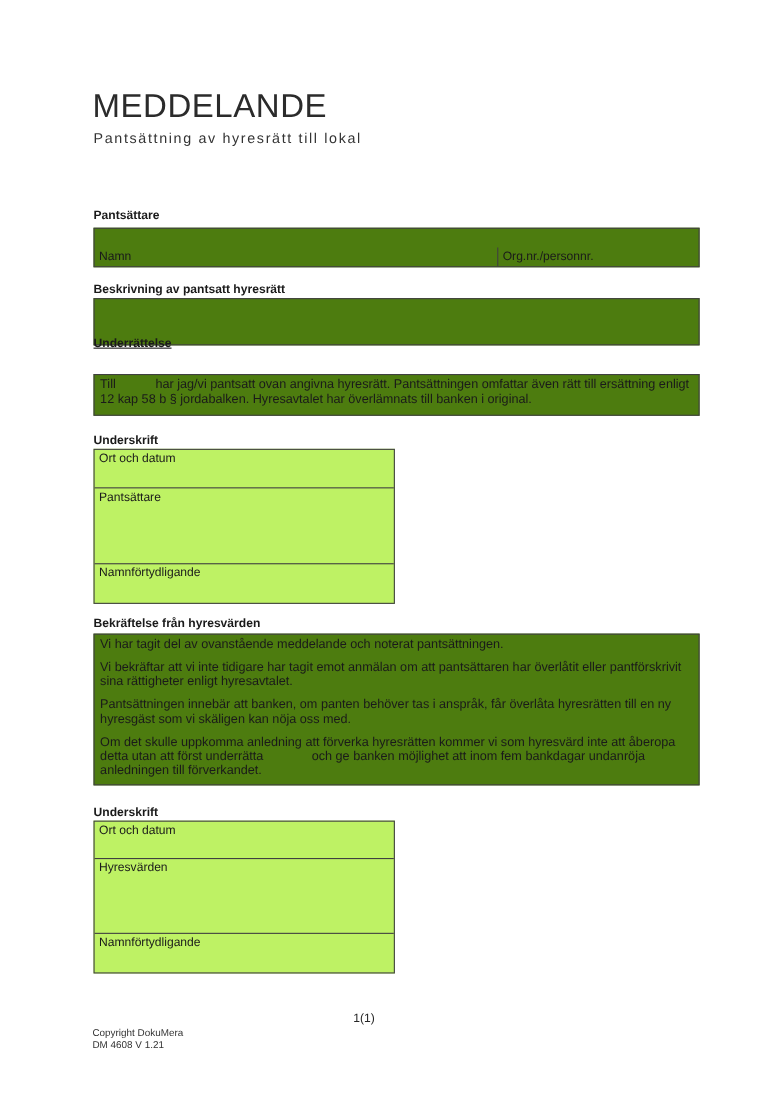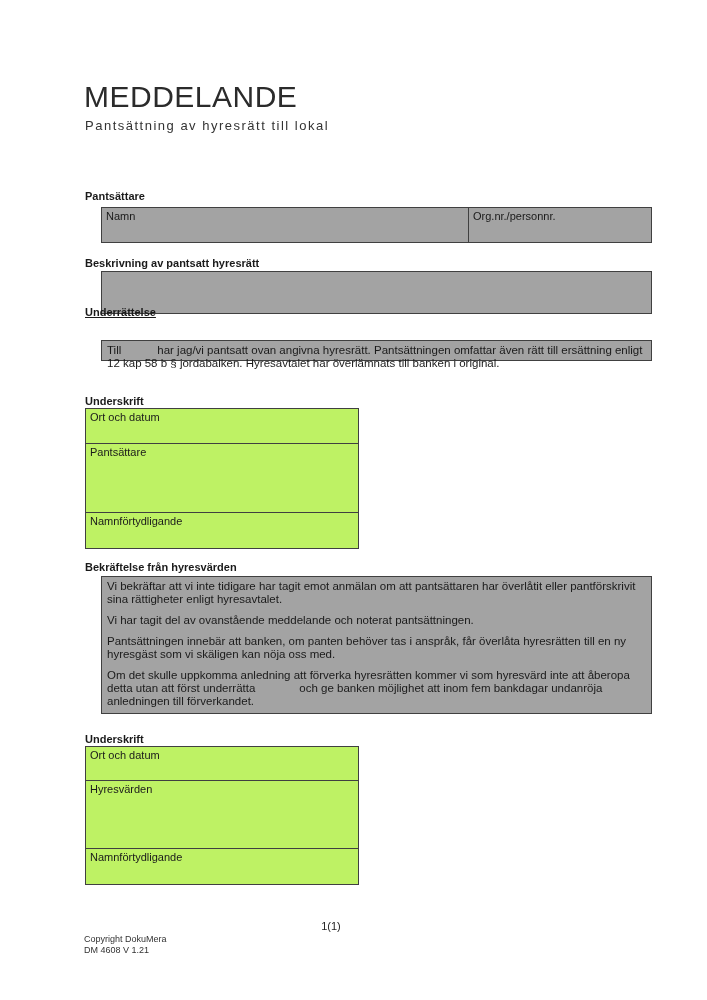--- a/index.html
+++ b/index.html
@@ -36,44 +36,45 @@
 
   .sec-heading {
     font-size: 11px;
     font-weight: 700;
     color: #1a1a1a;
     line-height: 13px;
     left: 85px;
   }
 
   .box, .tbl {
-    left: 101px;
+    left: 85px;
     width: 551px;
     border: 1px solid #404040;
     box-sizing: border-box;
-    background: #a3a3a3;
+    background: #4d7c0f;
+    align-items: flex-end;
   }
 
   .cell-label {
     display: block;
     font-size: 11px;
     color: #1a1a1a;
     padding: 2px 4px;
     line-height: 13px;
   }
 
   
   .tbl-pantsattare { top: 207px; height: 36px; display: flex; }
   .tbl-pantsattare .c1 { width: 367px; border-right: 1px solid #404040; box-sizing: border-box; }
   .tbl-pantsattare .c2 { flex: 1; }
 
   .box-beskrivning { top: 271px; height: 43px; }
 
   .box-underrattelse {
-    top: 340px; height: 21px;
+    top: 340px; height: 38px;
     font-size: 11.5px;
     line-height: 13px;
     padding: 3px 5px;
     color: #1a1a1a;
   }
 
   .blank {
     display: inline-block;
     height: 1px;
   }
@@ -159,22 +160,22 @@
     <div class="row r2">
       <span class="cell-label">Pantsättare</span>
     </div>
     <div class="row r3">
       <span class="cell-label">Namnförtydligande</span>
     </div>
   </div>
 
   <div class="abs sec-heading h-bekraftelse">Bekräftelse från hyresvärden</div>
   <div class="abs box box-bekraftelse">
+    <p>Vi har tagit del av ovanstående meddelande och noterat pantsättningen.</p>
     <p>Vi bekräftar att vi inte tidigare har tagit emot anmälan om att pantsättaren har överlåtit eller pantförskrivit sina rättigheter enligt hyresavtalet.</p>
-    <p>Vi har tagit del av ovanstående meddelande och noterat pantsättningen.</p>
     <p>Pantsättningen innebär att banken, om panten behöver tas i anspråk, får överlåta hyresrätten till en ny hyresgäst som vi skäligen kan nöja oss med.</p>
     <p><span>Om det skulle uppkomma anledning att förverka hyresrätten kommer vi som hyresvärd inte att åberopa detta utan att först underrätta</span><span class="blank" style="width:44px"></span><span>och ge banken möjlighet att inom fem bankdagar undanröja anledningen till förverkandet.</span></p>
   </div>
 
   <div class="abs sec-heading h-underskrift2">Underskrift</div>
   <div class="abs tbl-sign tbl-sign2">
     <div class="row r1">
       <span class="cell-label">Ort och datum</span>
     </div>
     <div class="row r2">

